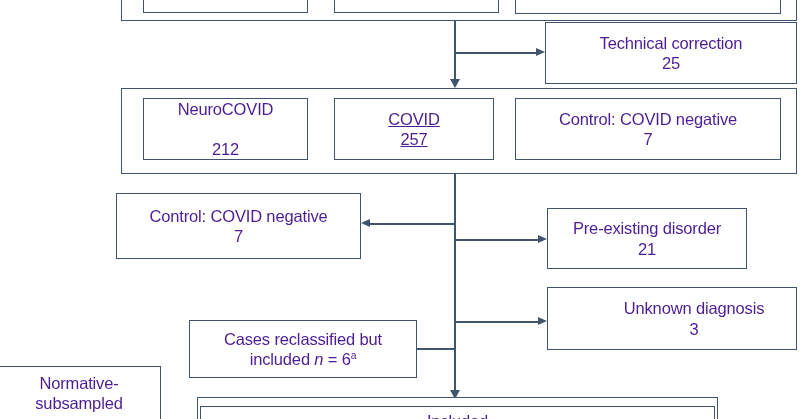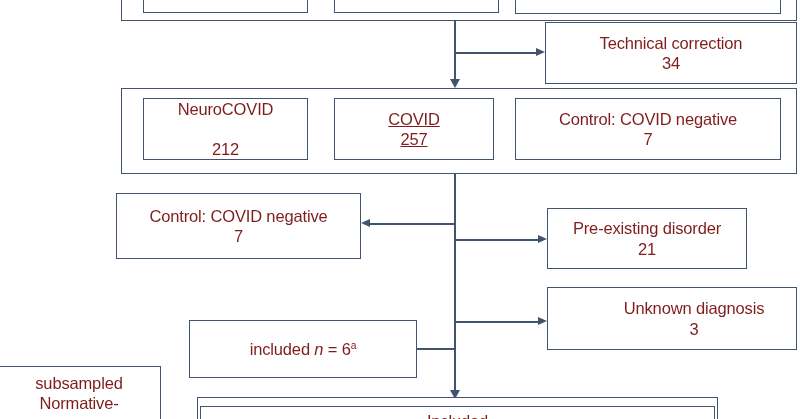--- a/index.html
+++ b/index.html
@@ -8,21 +8,21 @@
     padding: 0;
     background: #ffffff;
   }
   #canvas {
     position: relative;
     width: 800px;
     height: 419px;
     background: #ffffff;
     overflow: hidden;
     font-family: "Liberation Sans", "DejaVu Sans", sans-serif;
-    color: #7f1d1d;
+    color: #4c1d95;
   }
   .box {
     position: absolute;
     box-sizing: border-box;
     border: 1.6px solid #41546e;
     background: #ffffff;
     display: flex;
     flex-direction: column;
     align-items: center;
     justify-content: center;
@@ -80,21 +80,21 @@
 
 <div id="canvas">
 
   <div class="group clip-top" style="left:121px; top:-40px; width:676px; height:61px;"></div>
   <div class="box clip-top" style="left:143px; top:-46px; width:165px; height:59px;"></div>
   <div class="box clip-top" style="left:334px; top:-46px; width:165px; height:59px;"></div>
   <div class="box clip-top" style="left:515px; top:-46px; width:266px; height:60px;"></div>
 
   <div class="box" style="left:545px; top:22px; width:252px; height:62px;">
     <span class="ln">Technical correction</span>
-    <span class="ln">34</span>
+    <span class="ln">25</span>
   </div>
 
   <div class="conn v" style="left:454px; top:21px; height:62px;"></div>
   <div class="arrowhead ah-down" style="left:450px; top:79px;"></div>
 
   <div class="conn h" style="left:455px; top:52px; width:81px;"></div>
   <div class="arrowhead ah-right" style="left:536px; top:48px;"></div>
 
   <div class="group" style="left:121px; top:88px; width:676px; height:86px;"></div>
 
@@ -131,27 +131,28 @@
   <div class="arrowhead ah-right" style="left:538px; top:235px;"></div>
 
   <div class="box" style="left:547px; top:287px; width:250px; height:63px;padding-left:44px;">
     <span class="ln">Unknown diagnosis</span>
     <span class="ln">3</span>
   </div>
   <div class="conn h" style="left:455px; top:321px; width:83px;"></div>
   <div class="arrowhead ah-right" style="left:538px; top:317px;"></div>
 
   <div class="box" style="left:189px; top:320px; width:228px; height:58px;">
+    <span class="ln">Cases reclassified but</span>
     <span class="ln"><span>included </span><span class="ital">n</span><span> = 6</span><sup>a</sup></span>
   </div>
   <div class="conn h" style="left:417px; top:348px; width:38px;"></div>
 
   <div class="box clip-bottom clip-left" style="left:-2px; top:366px; width:163px; height:70px; justify-content:flex-start; padding-top:6px;">
+    <span class="ln">Normative-</span>
     <span class="ln">subsampled</span>
-    <span class="ln">Normative-</span>
   </div>
 
   <div class="group clip-bottom" style="left:197px; top:397px; width:521px; height:40px;"></div>
   <div class="box clip-bottom" style="left:200px; top:406px; width:515px; height:40px; justify-content:flex-start; padding-top:4px;">
     <span class="ln">Included</span>
   </div>
 
 </div>
 
 </body></html>

